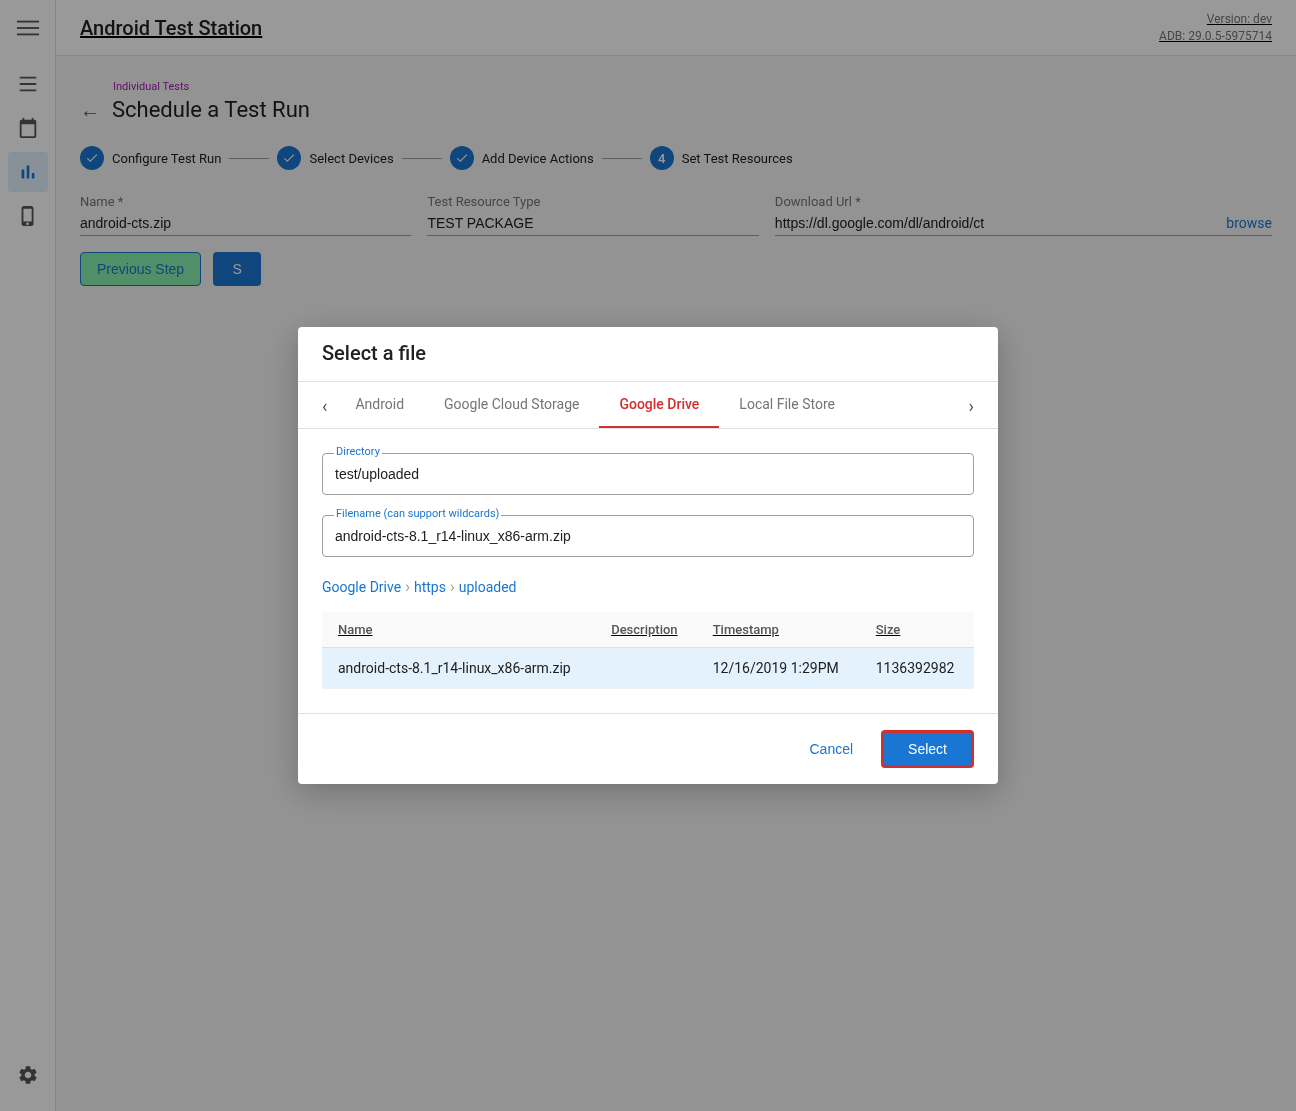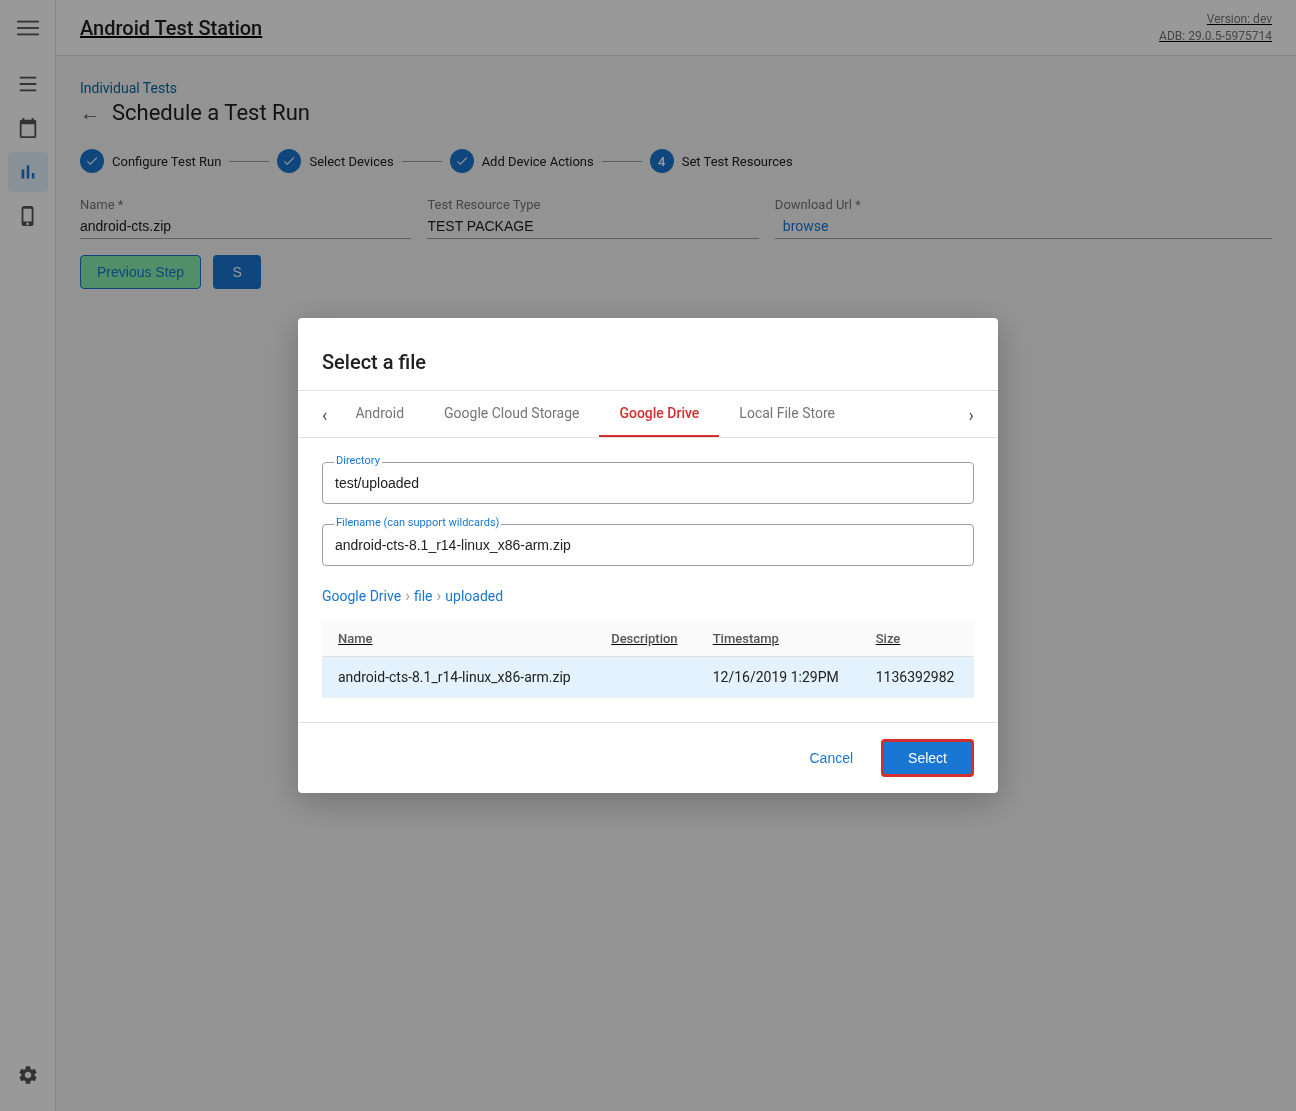--- a/index.html
+++ b/index.html
@@ -94,23 +94,24 @@
       position: absolute;
       left: 56px;
       top: 56px;
       right: 0;
       bottom: 0;
       padding: 24px;
       overflow: auto;
     }
 
     .breadcrumb {
-      font-size: 14px;
-      color: #0369a1;
+      font-size: 11px;
+      color: #a21caf;
       margin-bottom: 4px;
+      margin-left: 33px;
     }
     .page-header {
       display: flex;
       align-items: center;
       margin-bottom: 24px;
     }
     .back-arrow {
       color: #555;
       font-size: 20px;
       margin-right: 12px;
@@ -244,21 +245,21 @@
       background: #fff;
       border-radius: 4px;
       width: 700px;
       max-height: 820px;
       box-shadow: 0 8px 32px rgba(0,0,0,0.24);
       display: flex;
       flex-direction: column;
       overflow: hidden;
     }
     .dialog-header {
-      padding: 32px 24px 16px;
+      padding: 14px 24px 16px;
       border-bottom: 1px solid #e0e0e0;
     }
     .dialog-title {
       font-size: 20px;
       font-weight: 500;
       color: #212121;
     }
 
     
     .tabs-container {
@@ -502,20 +503,21 @@
       <label>Name *</label>
       <input type="text" value="android-cts.zip" style="">
     </div>
     <div class="form-field wide">
       <label>Test Resource Type</label>
       <input type="text" value="TEST PACKAGE" style="">
     </div>
     <div class="form-field" style="flex:1.5; position: relative;">
       <label>Download Url *</label>
       <div style="display:flex; align-items:center; border-bottom: 1px solid #9e9e9e; padding: 4px 0;">
+        <input type="text" style="border: none; flex: 1 1 0%; font-size: 14px; outline: none; padding: 0px;" value="https://dl.google.com/dl/android/ct">
         <a class="browse-link">browse</a>
       </div>
     </div>
   </div>
 
   <div class="action-buttons">
     <button class="btn-outline">Previous Step</button>
     <button class="btn-primary" style="min-width:48px;">S</button>
   </div>
 </div>
@@ -546,21 +548,21 @@
       </div>
 
       <div class="input-group">
         <label>Filename (can support wildcards)</label>
         <input type="text" value="android-cts-8.1_r14-linux_x86-arm.zip" style="">
       </div>
 
       <div class="path-breadcrumb">
         <a class="path-link">Google Drive</a>
         <span class="path-separator">›</span>
-        <a class="path-link">file</a>
+        <a class="path-link">https</a>
         <span class="path-separator">›</span>
         <a class="path-link">uploaded</a>
       </div>
 
       <table class="file-table">
         <thead>
           <tr>
             <th>Name</th>
             <th>Description</th>
             <th>Timestamp</th>

